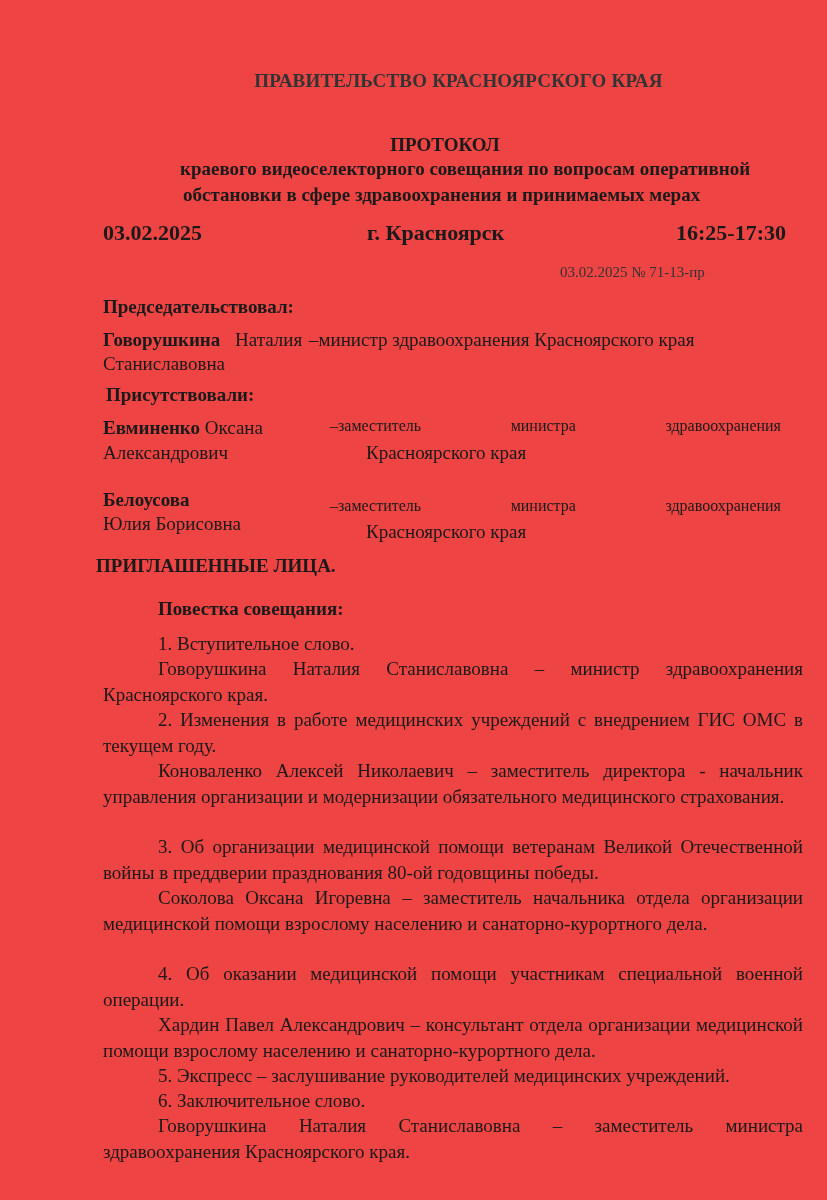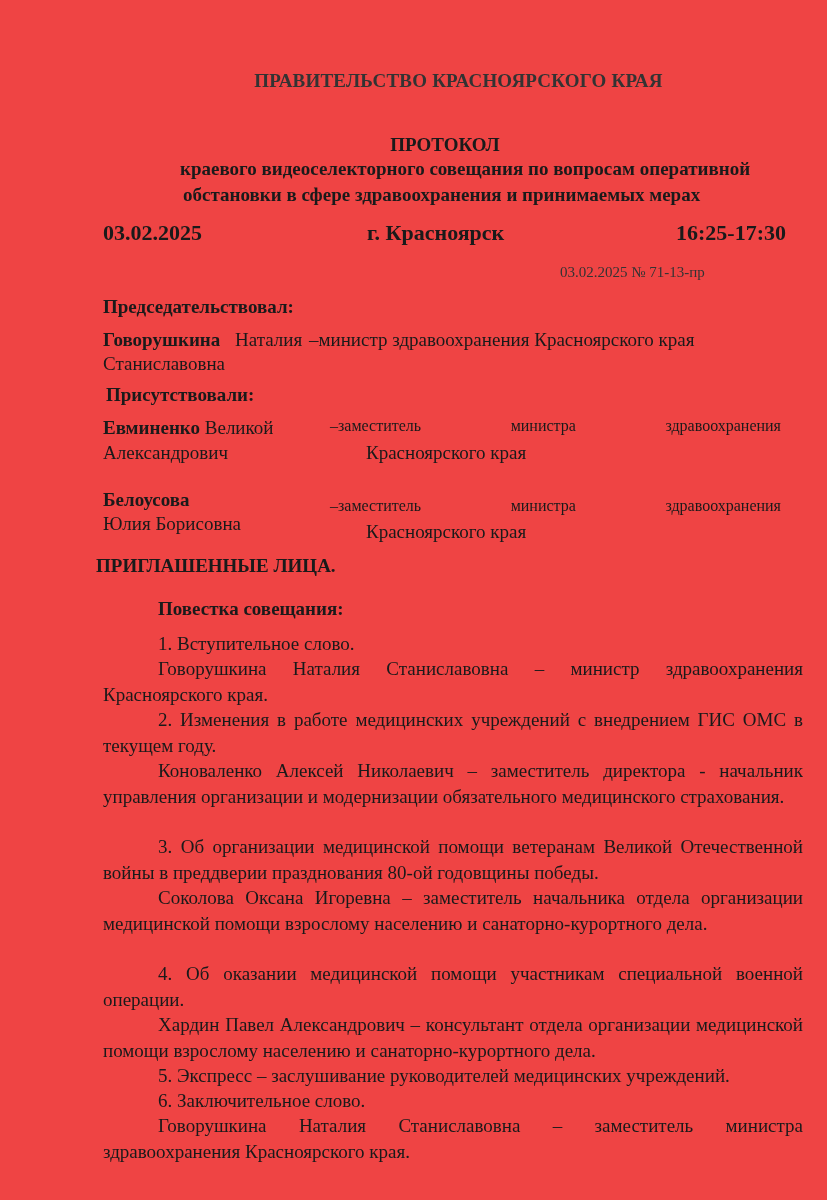--- a/index.html
+++ b/index.html
@@ -79,21 +79,21 @@
     <span class="b">Говорушкина</span>
     <span style="margin-left:10px;">Наталия</span>
     <span style="margin-left:2px;">–министр здравоохранения Красноярского края</span>
   </div>
   <div class="abs txt" style="top:353px; left:103px;">Станиславовна</div>
 
   <div class="abs label" style="top:384px; left:106px;">Присутствовали:</div>
 
   <div class="abs txt" style="top:417px; left:103px;">
     <span class="b">Евминенко</span>
-    <span>Великой</span>
+    <span>Оксана</span>
   </div>
   <div class="justify-line" style="top:417px; left:330px; width:451px;">
     <span>–заместитель</span>
     <span>министра</span>
     <span>здравоохранения</span>
   </div>
   <div class="abs txt" style="top:442px; left:103px;">Александрович</div>
   <div class="abs txt" style="top:442px; left:366px;">Красноярского края</div>
 
   <div class="abs txt b" style="top:489px; left:103px;">Белоусова</div>

